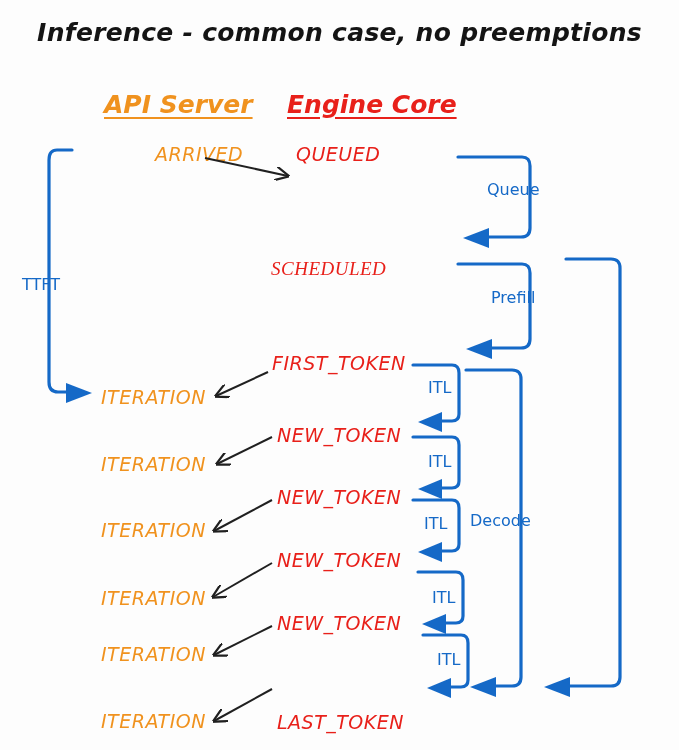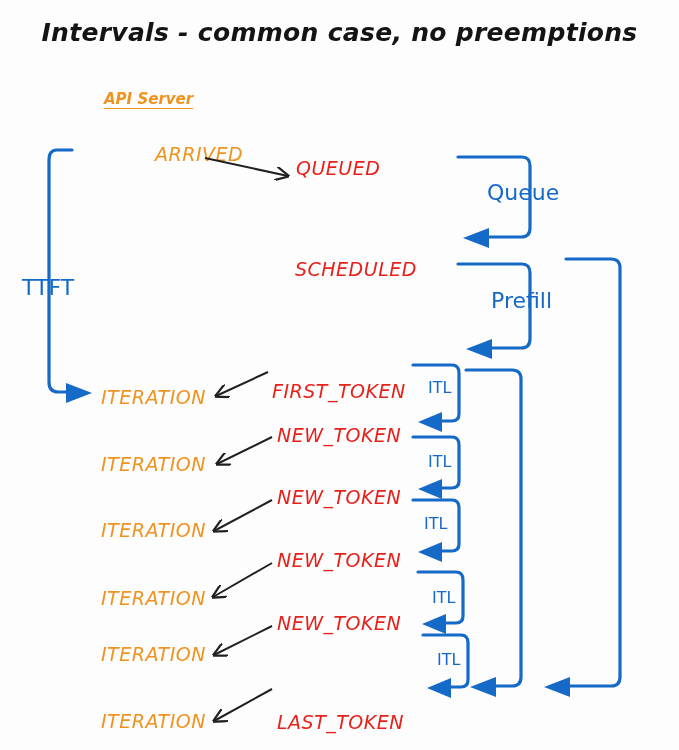--- a/index.html
+++ b/index.html
@@ -26,21 +26,21 @@
     font-style: italic;
     font-size: 25px;
     color: #141414;
     letter-spacing: 0.3px;
   }
   .col-head {
     position: absolute;
     font-family: "DejaVu Sans", sans-serif;
     font-style: italic;
     font-weight: bold;
-    font-size: 15px;
+    font-size: 25px;
     text-decoration: underline;
     text-underline-offset: 4px;
     white-space: nowrap;
   }
   .head-api { left: 104px; top: 90px; color: #f0921e; }
   .head-engine { left: 287px; top: 90px; color: #e8201a; }
 
   .state {
     position: absolute;
     font-family: "DejaVu Sans", sans-serif;
@@ -48,66 +48,68 @@
     font-size: 19px;
     letter-spacing: 0.5px;
     white-space: nowrap;
   }
   .state.orange { color: #f0921e; }
   .state.red { color: #e8201a; }
 
   .blue-label {
     position: absolute;
     font-family: "DejaVu Sans", sans-serif;
-    font-size: 22px;
+    font-size: 16px;
     color: #1569c7;
     white-space: nowrap;
   }
   .blue-label.small {
     font-size: 16px;
   }
   svg.overlay {
     position: absolute;
     left: 0;
     top: 0;
     width: 679px;
     height: 750px;
     pointer-events: none;
   }
 </style>
 </head>
 <body>
 
 <div id="canvas">
 
-  <div class="title">Intervals - common case, no preemptions</div>
+  <div class="title">Inference - common case, no preemptions</div>
 
   <div class="col-head head-api">API Server</div>
+  <div class="col-head head-engine">Engine Core</div>
 
   <div class="state orange" style="left:107px; top:143px;margin-left:48px;">ARRIVED</div>
-  <div class="state red" style="left:296px; top:157px;">QUEUED</div>
-  <div class="state red" style="left:295px; top:258px;">SCHEDULED</div>
+  <div class="state red" style="left:296px; top:143px;">QUEUED</div>
+  <div class="state red" style="left:271px; top:258px;font-family:Liberation Serif, serif;">SCHEDULED</div>
 
-  <div class="state red" style="left:272px; top:380px;">FIRST_TOKEN</div>
+  <div class="state red" style="left:272px; top:352px;">FIRST_TOKEN</div>
   <div class="state red" style="left:277px; top:424px;">NEW_TOKEN</div>
   <div class="state red" style="left:277px; top:486px;">NEW_TOKEN</div>
   <div class="state red" style="left:277px; top:549px;">NEW_TOKEN</div>
   <div class="state red" style="left:277px; top:612px;">NEW_TOKEN</div>
   <div class="state red" style="left:277px; top:675px;margin-top:36px;">LAST_TOKEN</div>
 
   <div class="state orange" style="left:101px; top:386px;">ITERATION</div>
   <div class="state orange" style="left:101px; top:453px;">ITERATION</div>
   <div class="state orange" style="left:101px; top:519px;">ITERATION</div>
   <div class="state orange" style="left:101px; top:587px;">ITERATION</div>
   <div class="state orange" style="left:101px; top:643px;">ITERATION</div>
   <div class="state orange" style="left:101px; top:710px;">ITERATION</div>
 
   <div class="blue-label" style="left:22px; top:275px;">TTFT</div>
   <div class="blue-label" style="left:487px; top:180px;">Queue</div>
   <div class="blue-label" style="left:491px; top:288px;">Prefill</div>
+  <div class="blue-label" style="left:470px; top:511px;">Decode</div>
 
   <div class="blue-label small" style="left:428px; top:378px;">ITL</div>
   <div class="blue-label small" style="left:428px; top:452px;">ITL</div>
   <div class="blue-label small" style="left:424px; top:514px;">ITL</div>
   <div class="blue-label small" style="left:432px; top:588px;">ITL</div>
   <div class="blue-label small" style="left:437px; top:650px;">ITL</div>
 
   <svg class="overlay" viewBox="0 0 679 750">
     <defs>
       <marker id="blk" viewBox="0 0 10 10" refX="9" refY="5" markerWidth="7" markerHeight="7" orient="auto-start-reverse">

